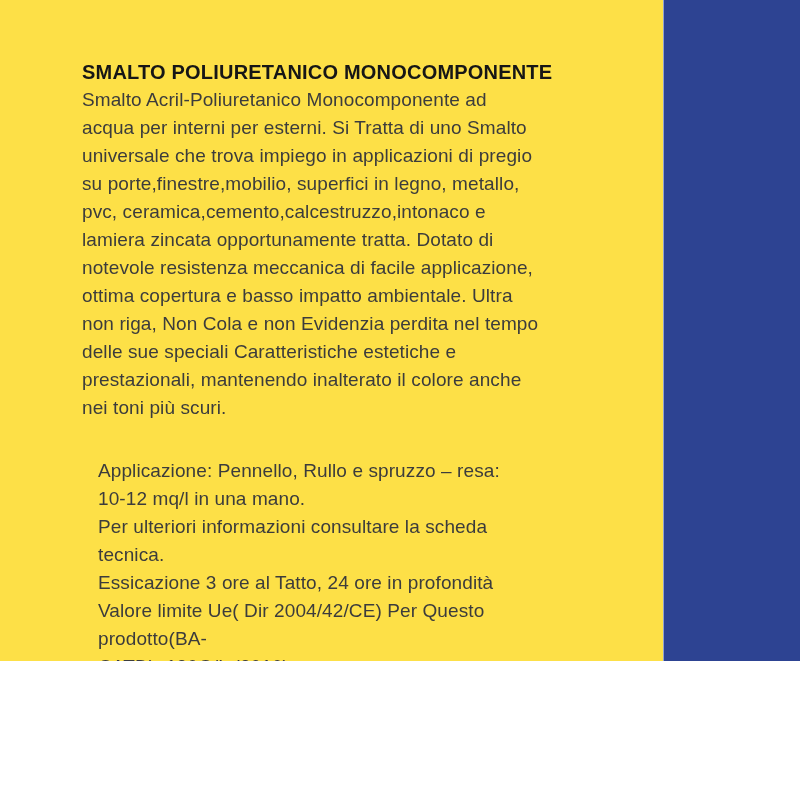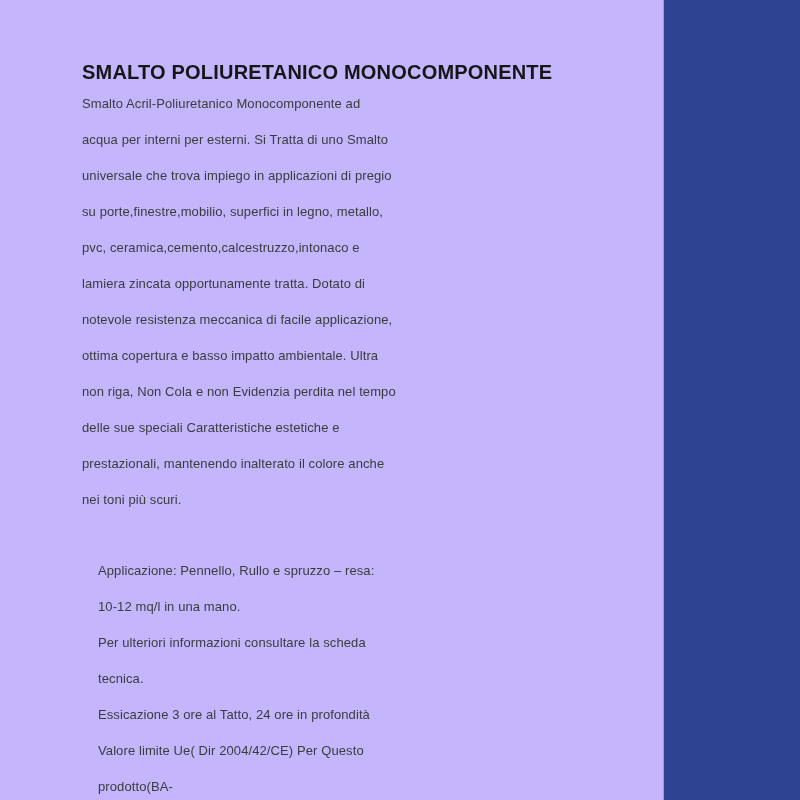--- a/index.html
+++ b/index.html
@@ -3,22 +3,22 @@
 <meta charset="utf-8">
 <style>
   html, body {
     margin: 0;
     padding: 0;
     background: #ffffff;
   }
   .page {
     position: relative;
     width: 800px;
-    height: 800px;
-    background: #c4b5fd;
+    height: 661px;
+    background: #fde047;
     overflow: hidden;
     font-family: "Liberation Sans", sans-serif;
   }
   .accent-bar {
     position: absolute;
     top: 0;
     left: 663px;
     width: 137px;
     height: 800px;
     background: var(--accent-bar, #2D4392);
@@ -32,22 +32,22 @@
   }
   .title {
     font-size: 20px;
     line-height: 25px;
     font-weight: bold;
     letter-spacing: 0.2px;
     color: var(--title-text, #161616);
     white-space: nowrap;
   }
   .text-block {
-    font-size: 13px;
-    line-height: 36px;
+    font-size: 19px;
+    line-height: 28px;
     letter-spacing: 0.1px;
     color: var(--body-text, #3C3C3C);
     white-space: pre-line;
   }
   .description {
     margin-top: 1px;
   }
   .details {
     margin-top: 35px;
     margin-left: 16px;

